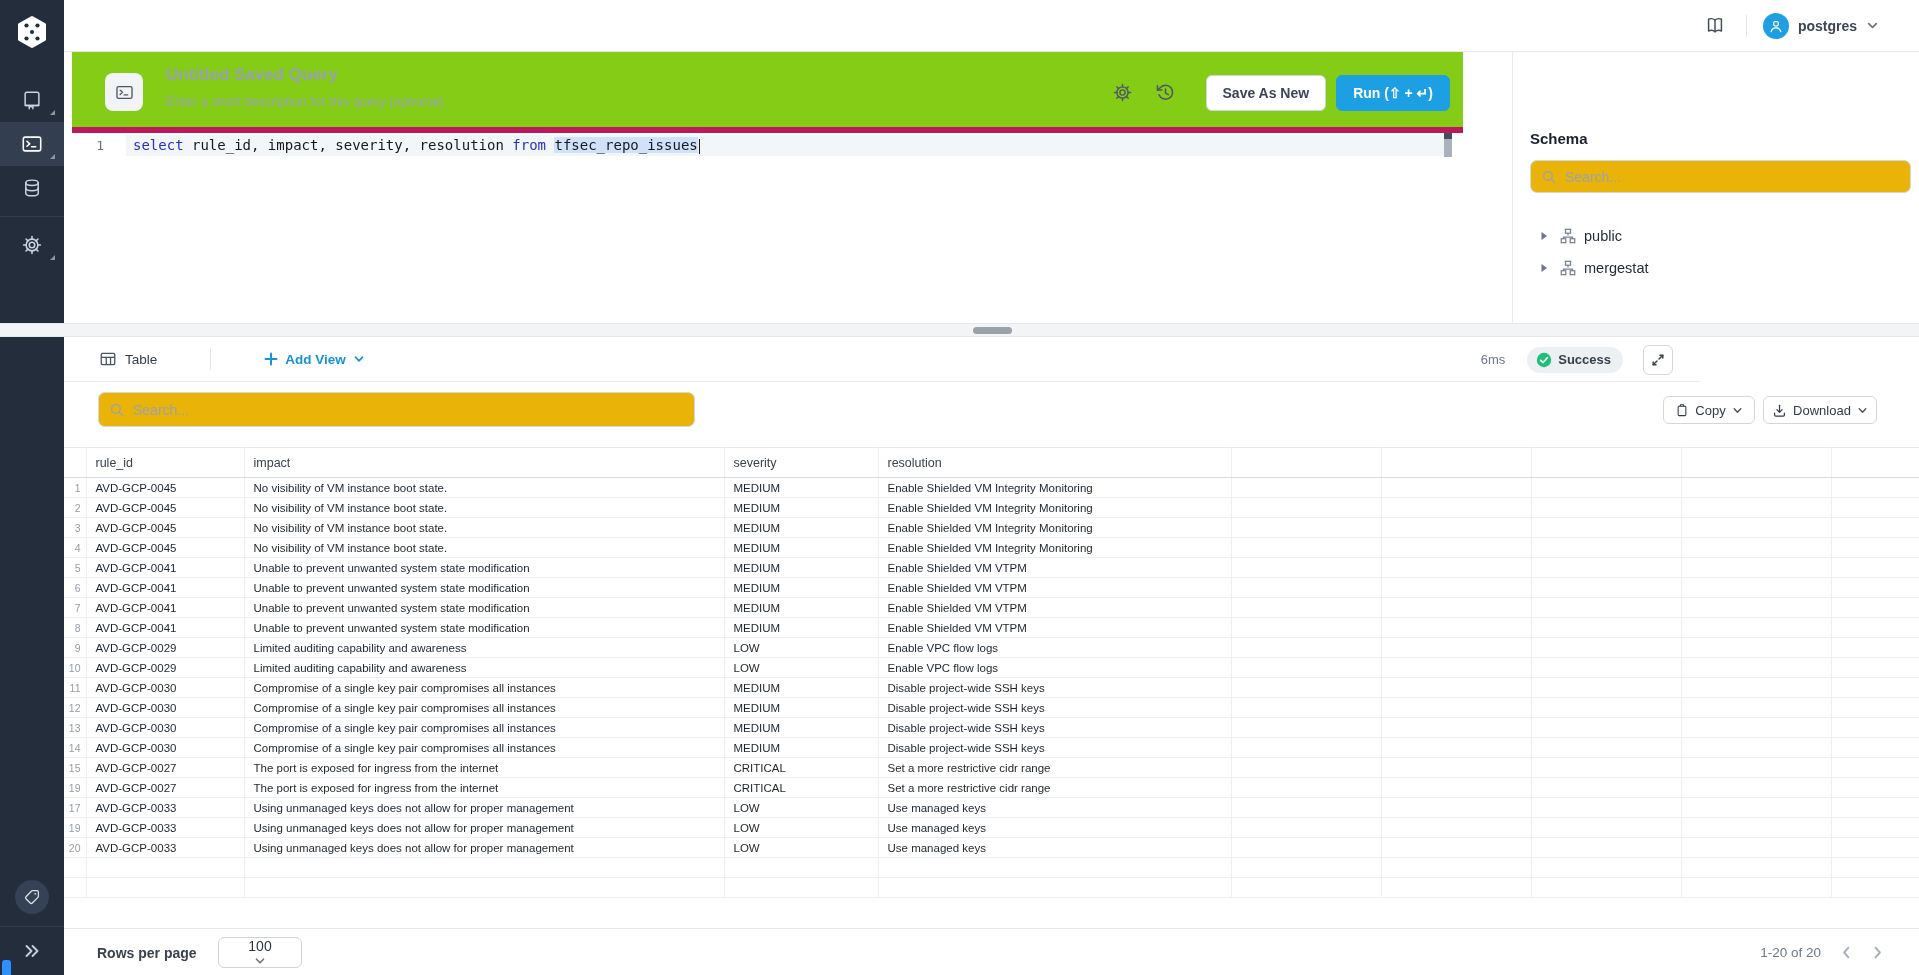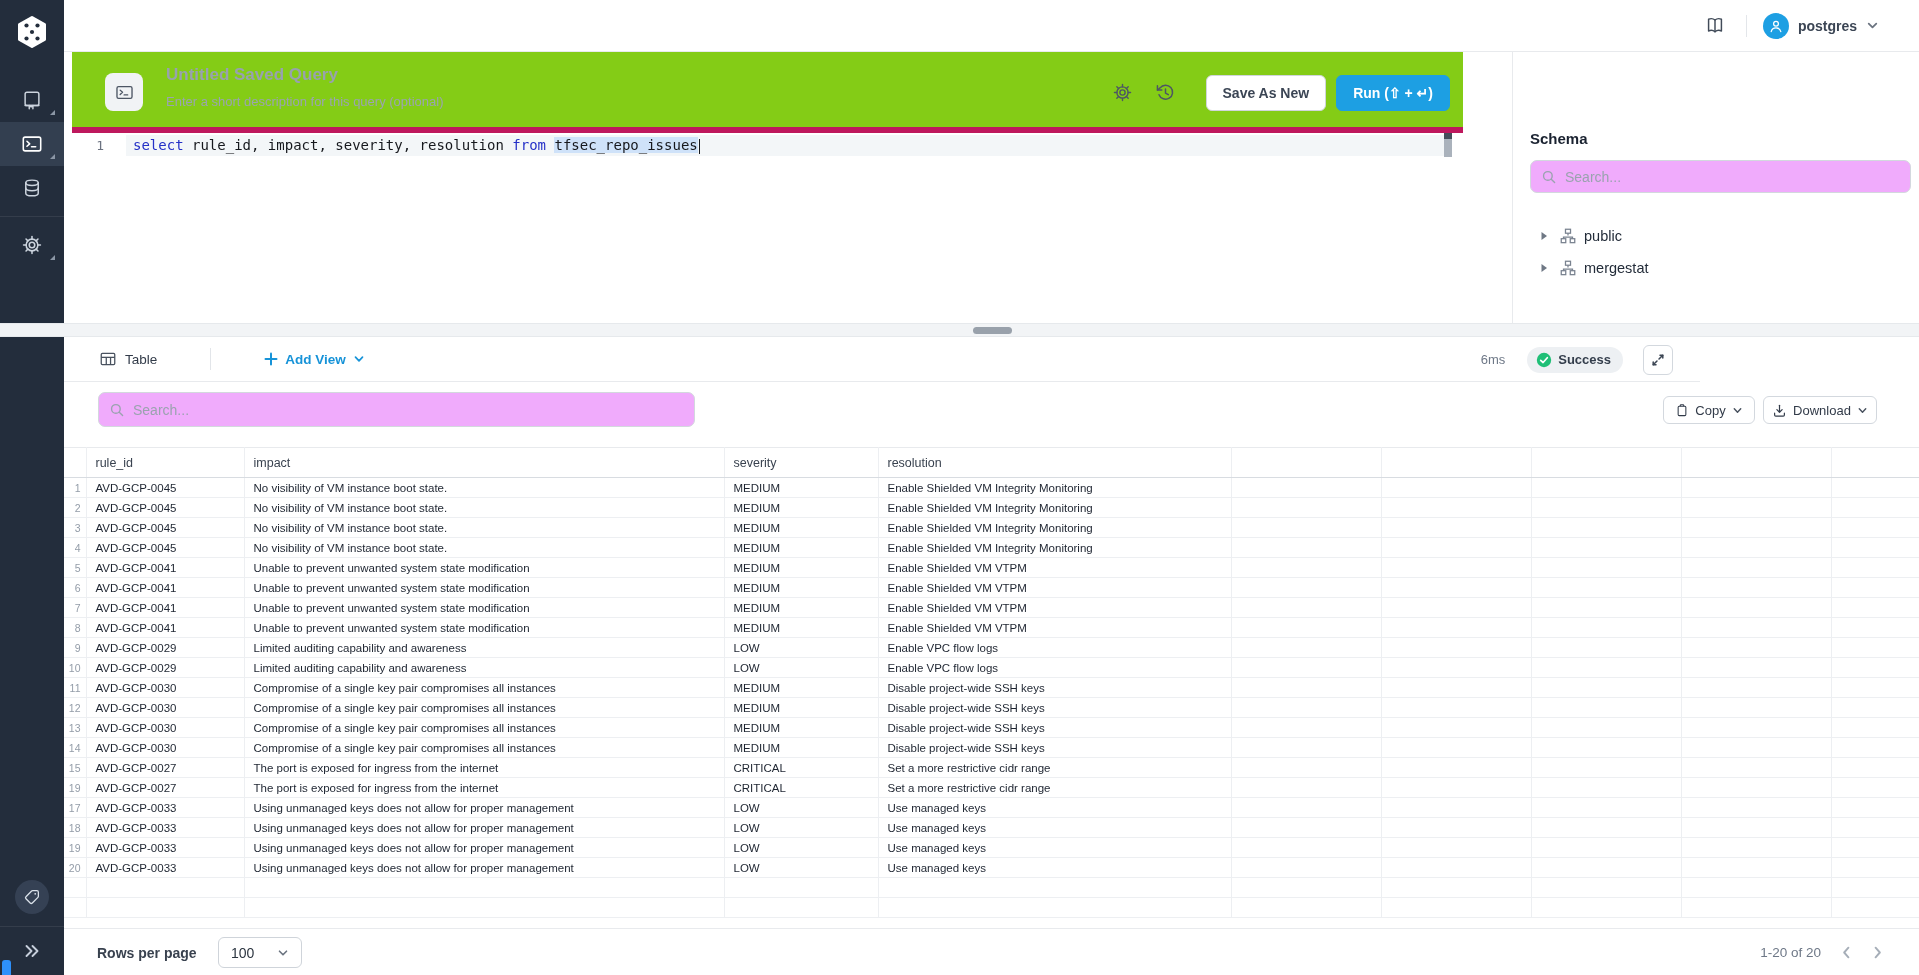--- a/index.html
+++ b/index.html
@@ -62,21 +62,21 @@
   .tk-plain { color:#16181d; }
   .tk-selected { background:#cfe2f9; color:#16181d; }
   .sql-cursor { display:inline-block; width:1.5px; height:15px; background:#15181e; vertical-align:middle; margin-left:1px; }
   .ed-scroll-dark { position:absolute; left:1380px; top:0; width:8px; height:6px; background:#454e5b; }
   .ed-scroll-thumb { position:absolute; left:1380px; top:6px; width:8px; height:18px; background:#aab2bc; }
 
   
   #schema { position:absolute; left:1448px; top:52px; width:542px; height:271px; background:#fff;
     border-left:1px solid #e8eaed; }
   .schema-title { position:absolute; left:17px; top:78px; font-size:15px; font-weight:bold; color:#1a2230; }
-  .search-box { display:flex; align-items:center; border:1px solid #d3d8de; border-radius:7px; background:#f0abfc; padding:0 10px; }
+  .search-box { display:flex; align-items:center; border:1px solid #d3d8de; border-radius:7px; background:#eab308; padding:0 10px; }
   #schema .search-box { position:absolute; left:17px; top:108px; width:381px; height:33px; }
   .search-box input { flex:1; border:none; outline:none; background:transparent; margin-left:8px;
     font-family:"Liberation Sans", sans-serif; font-size:14px; color:#333; }
   .search-box input::placeholder { color:#9aa3af; opacity:1; }
   .tree { position:absolute; left:0; top:168px; width:464px; }
   .tree-row { height:32px; display:flex; align-items:center; cursor:pointer; }
   .tree-caret { margin-left:26px; display:flex; }
   .tree-icon { margin-left:10px; display:flex; }
   .tree-label { margin-left:7px; font-size:14.5px; color:#232c39; }
 
@@ -124,21 +124,21 @@
   table.grid .c-num { color:#939ca8; font-size:10.5px; text-align:right; padding:0 5px 0 0; }
   table.grid th:last-child, table.grid td:last-child { border-right:none; }
 
   
   .r-footer { position:absolute; left:0; top:591px; width:1855px; height:47px; border-top:1px solid #e8eaed;
     background:#fff; }
   .rpp-label { position:absolute; left:33px; top:0; height:47px; display:flex; align-items:center;
     font-size:14px; font-weight:bold; color:#39424f; }
   .rpp-select { position:absolute; left:154px; top:8px; width:84px; height:31px; border:1px solid #cfd4da;
     border-radius:6px; background:#fff; display:flex; align-items:center; justify-content:space-between;
-    padding:0 12px; cursor:pointer; font-size:14px; color:#2c3540; }
+    padding:0 12px; cursor:pointer; font-size:14px; color:#2c3540;flex-direction:column; }
   .pager { position:absolute; right:30px; top:0; height:47px; display:flex; align-items:center; }
   .range-label { font-size:13.5px; color:#6e7887; margin-right:14px; }
   .page-btn { background:none; border:none; cursor:pointer; padding:3px; display:flex; }
 </style>
 </head>
 <body>
 
 <div id="page">
 
   <nav id="sidebar">
@@ -639,32 +639,20 @@
                 <td>Using unmanaged keys does not allow for proper management</td>
                 <td>LOW</td>
                 <td>Use managed keys</td>
                 <td></td>
                 <td></td>
                 <td></td>
                 <td></td>
                 <td></td>
               </tr>
               <tr>
-                <td class="c-num">18</td>
-                <td>AVD-GCP-0033</td>
-                <td>Using unmanaged keys does not allow for proper management</td>
-                <td>LOW</td>
-                <td>Use managed keys</td>
-                <td></td>
-                <td></td>
-                <td></td>
-                <td></td>
-                <td></td>
-              </tr>
-              <tr>
                 <td class="c-num">19</td>
                 <td>AVD-GCP-0033</td>
                 <td>Using unmanaged keys does not allow for proper management</td>
                 <td>LOW</td>
                 <td>Use managed keys</td>
                 <td></td>
                 <td></td>
                 <td></td>
                 <td></td>
                 <td></td>

